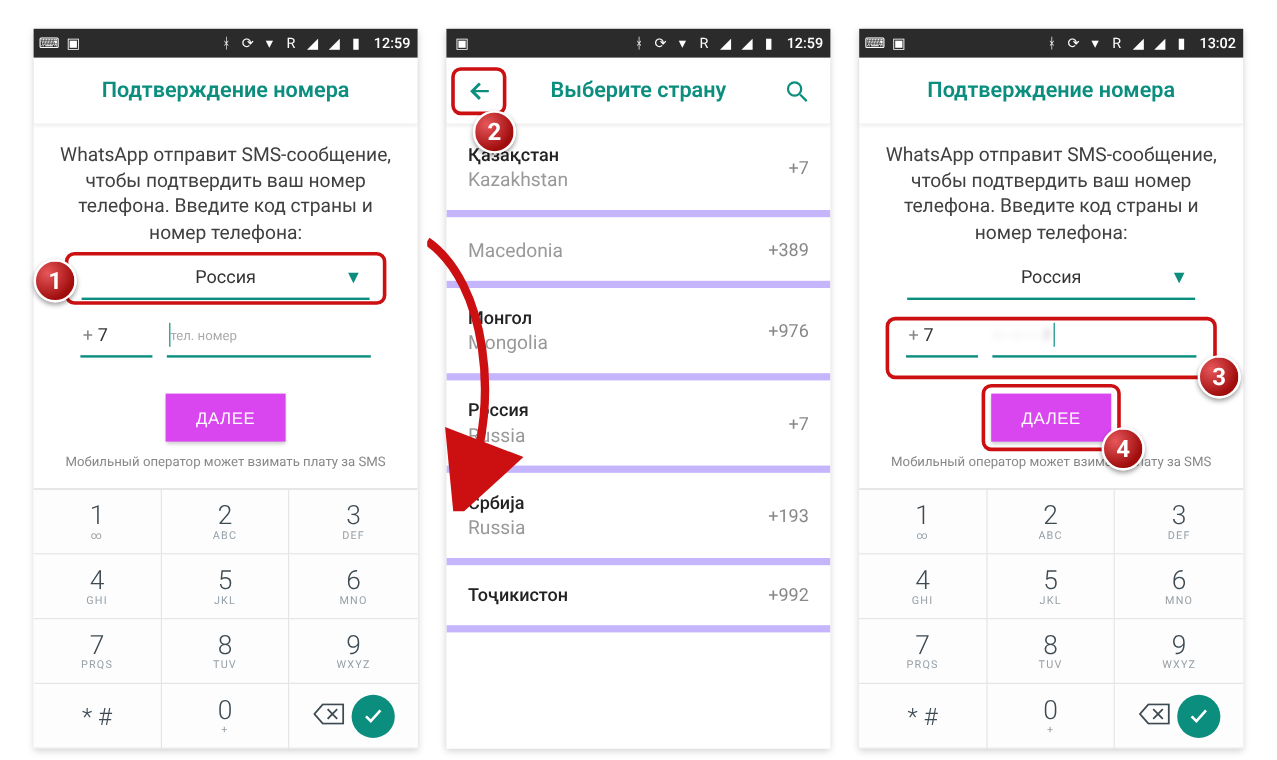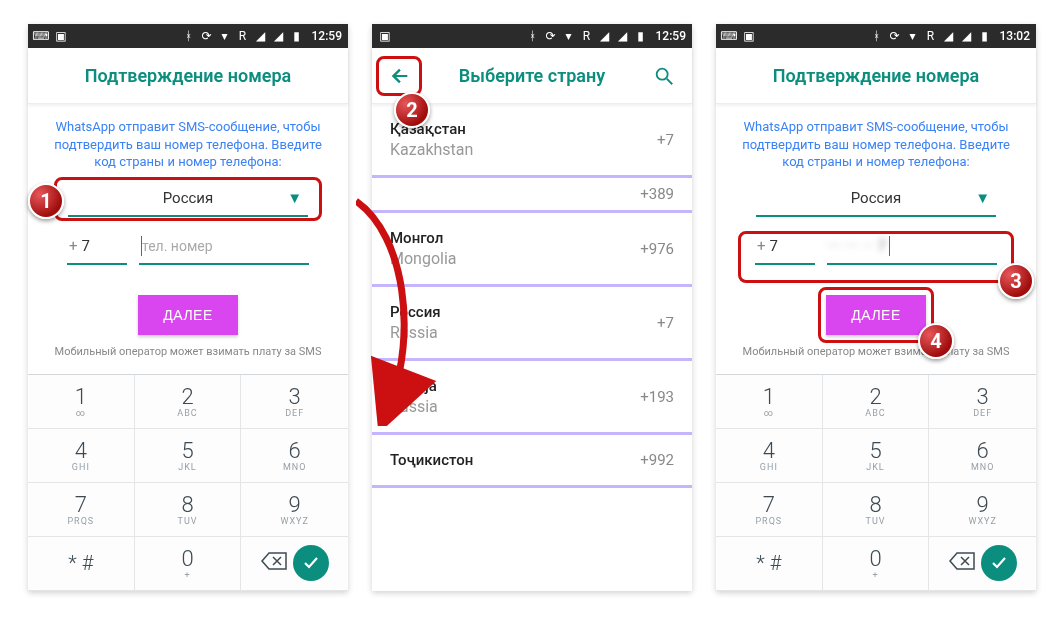--- a/index.html
+++ b/index.html
@@ -48,21 +48,21 @@
     position: absolute;
     top: 0; height: 56px; width: 56px;
     display: flex; align-items: center; justify-content: center;
     color: #0b8e7e;
     cursor: pointer;
   }
   .header-icon-btn.left { left: 0; }
   .header-icon-btn.right { right: 0; }
   
   .body-area { padding: 14px 16px 8px; text-align: center; color:#333;}
-  .desc { font-size: 13px; line-height: 1.35; color:#3b82f6;}
+  .desc { font-size: 16px; line-height: 1.35; color:#404040;}
   .country-row {
     margin: 10px auto 0;
     width: 240px;
     position: relative;
   }
   .country-select {
     height: 36px;
     display: flex;
     align-items: center;
     justify-content: center;
@@ -91,21 +91,21 @@
     color:#333;
     font-size: 15px;
   }
   .code-plus { color:#888; padding: 0 4px 0 2px; }
   .num-field {
     width: 170px;
     border-bottom: 2px solid #0b8e7e;
     height: 36px;
     display: flex;
     align-items: center;
-    font-size: 14px;
+    font-size: 11px;
     color:#aaa;
     position: relative;
   }
   .num-field.filled { color:#333; }
   .caret-blink {
     width: 1px; height: 20px; background:#0b8e7e; margin-left:2px;
   }
   .next-btn {
     margin: 30px auto 10px;
     background: #d946ef;
@@ -147,21 +147,21 @@
     border-radius: 50%;
     width: 36px; height: 36px;
     display:flex; align-items:center; justify-content:center;
     color:#fff;
   }
   .bksp { color:#3e4a52; }
   
   .country-list { flex:1; overflow:hidden;}
   .country-item {
     padding: 16px 18px;
-    border-bottom: 3px solid #c4b5fd;
+    border-bottom: 6px solid #c4b5fd;
     display: flex;
     flex-direction: column;
     position: relative;
     cursor: pointer;
   }
   .country-item .native { font-size: 15px; color:#222; font-weight:500;}
   .country-item .eng { font-size: 16px; color:#999; margin-top:2px;}
   .country-item .dial { position:absolute; right:18px; top:50%; transform:translateY(-50%); color:#888; font-size:15px;}
   
   .hl {
@@ -346,20 +346,21 @@
     <div class="badge" style="left:22px; top:44px;">2</div>
   </div>
 
   <div class="country-list">
     <div class="country-item">
       <span class="native">Қазақстан</span>
       <span class="eng">Kazakhstan</span>
       <span class="dial">+7</span>
     </div>
     <div class="country-item">
+      <span class="eng">Macedonia</span>
       <span class="dial">+389</span>
     </div>
     <div class="country-item">
       <span class="native">Монгол</span>
       <span class="eng">Mongolia</span>
       <span class="dial">+976</span>
     </div>
     <div class="country-item">
       <span class="native">Россия</span>
       <span class="eng">Russia</span>

